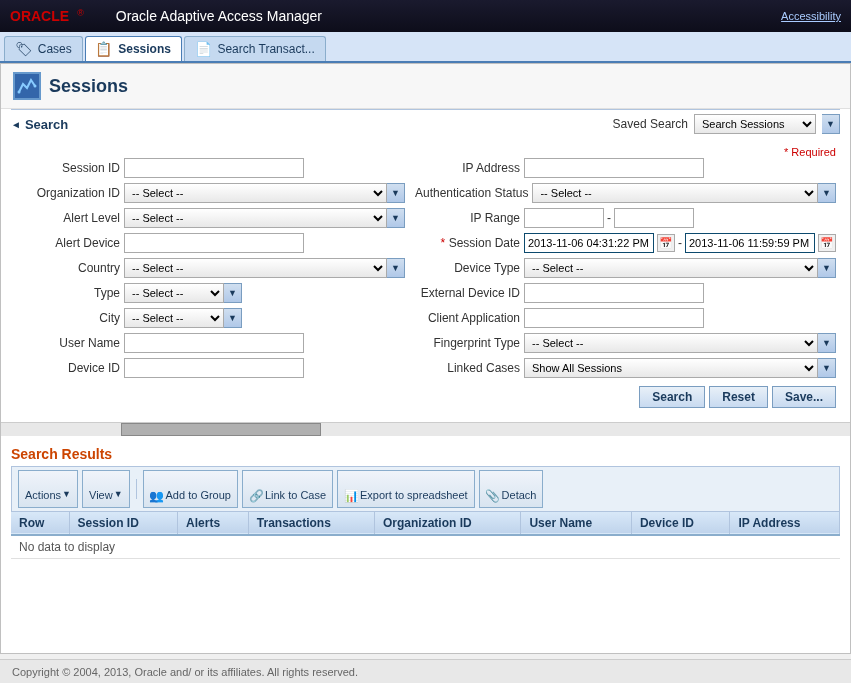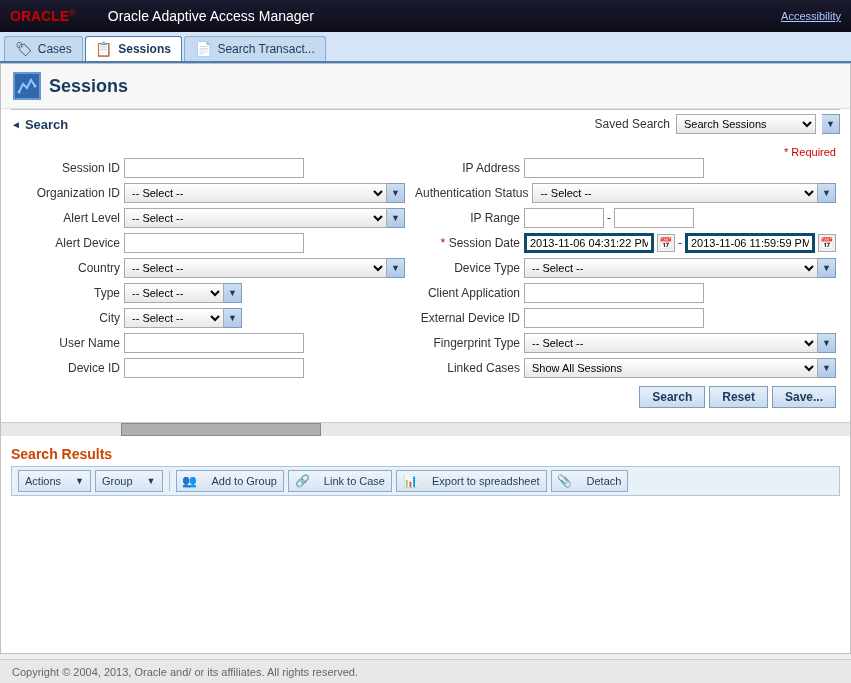--- a/index.html
+++ b/index.html
@@ -9,21 +9,21 @@
     #header {
       background: linear-gradient(to bottom, #1a1a2e, #0d0d1a);
       height: 32px;
       display: flex;
       align-items: center;
       padding: 0 10px;
       justify-content: space-between;
     }
     #header-left { display: flex; align-items: center; gap: 8px; }
     #oracle-logo {
-      display: flex; gap: 0;
+      display: flex; gap: 8px;
     }
     .oracle-letter { color: #cc0000; font-weight: bold; font-size: 14px; }
     .oracle-registered { color: #cc0000; font-size: 9px; vertical-align: super; }
     #app-title { color: #ffffff; font-size: 14px; font-weight: normal; margin-left: 24px; }
     #accessibility-link { color: #aaccff; font-size: 11px; text-decoration: underline; cursor: pointer; }
 
     
     #tabs-bar {
       background: #d6e4f7;
       border-bottom: 2px solid #4a7db5;
@@ -175,21 +175,21 @@
       flex-shrink: 0;
     }
 
     
     .date-range {
       display: flex;
       align-items: center;
       gap: 3px;
       flex: 1;
     }
-    .date-input { height: 20px; border: 3px solid #0c4a6e; font-size: 11px; padding: 1px 3px; flex: 1; }
+    .date-input { height: 20px; border: 1px solid #0c4a6e; font-size: 11px; padding: 1px 3px; flex: 1; }
     .date-icon {
       width: 18px; height: 18px;
       background: #f0f0f0;
       border: 1px solid #aaa;
       display: flex; align-items: center; justify-content: center;
       cursor: pointer;
       font-size: 11px;
     }
     .ip-range {
       display: flex; align-items: center; gap: 3px; flex: 1;
@@ -245,23 +245,23 @@
     #results-toolbar {
       background: #e8f0f8;
       border: 1px solid #b0c4de;
       display: flex;
       align-items: center;
       gap: 4px;
       padding: 3px 6px;
     }
     .toolbar-btn {
       display: flex;
-      align-items: center;
-      gap: 14px;
-      padding: 10px 6px;
+      align-items: flex-start;
+      gap: 1px;
+      padding: 18px 6px;
       background: linear-gradient(to bottom, #f0f4fa, #d8e4f0);
       border: 1px solid #8aadcc;
       cursor: pointer;
       font-size: 11px;
       color: #1a3a5c;
       height: 22px;
     }
     .toolbar-btn .dropdown-arrow { font-size: 9px; }
     .toolbar-separator { width: 1px; height: 20px; background: #b0c4de; margin: 0 2px; }
     .toolbar-icon { font-size: 12px; }
@@ -352,21 +352,21 @@
     </div>
     <span id="page-title-text">Sessions</span>
   </div>
 
 
   <div id="search-section">
     <div id="search-header">
       <div id="search-title">Search</div>
       <div id="saved-search-area">
         <span>Saved Search</span>
-        <select class="form-select" style="width:140px;">
+        <select class="form-select" style="width:122px;">
           <option value="Search Sessions">Search Sessions</option>
         </select>
         <div class="form-select-btn">▼</div>
       </div>
     </div>
     <div id="required-note">* Required</div>
 
     <div id="form-grid">
 
       <div class="form-column">
@@ -483,26 +483,26 @@
           <span class="form-label">Device Type</span>
           <div class="form-select-wrapper">
             <select class="form-select">
               <option value="-- Select --">-- Select --</option>
             </select>
             <div class="form-select-btn">▼</div>
           </div>
         </div>
 
         <div class="form-row">
+          <span class="form-label">External Device ID</span>
+          <input class="form-input" type="text" style="max-width: 180px;">
+        </div>
+
+        <div class="form-row">
           <span class="form-label">Client Application</span>
-          <input class="form-input" type="text" style="max-width: 180px;">
-        </div>
-
-        <div class="form-row">
-          <span class="form-label">External Device ID</span>
           <input class="form-input" type="text" style="max-width: 180px;">
         </div>
 
         <div class="form-row">
           <span class="form-label">Fingerprint Type</span>
           <div class="form-select-wrapper">
             <select class="form-select">
               <option value="-- Select --">-- Select --</option>
             </select>
             <div class="form-select-btn">▼</div>
@@ -534,21 +534,21 @@
 
   <div id="results-section">
     <div id="results-title">Search Results</div>
 
     <div id="results-toolbar">
       <div class="toolbar-btn">
         <span>Actions</span>
         <span class="dropdown-arrow">▼</span>
       </div>
       <div class="toolbar-btn">
-        <span>Group</span>
+        <span>View</span>
         <span class="dropdown-arrow">▼</span>
       </div>
       <div class="toolbar-separator"></div>
       <div class="toolbar-btn">
         <span class="toolbar-icon">👥</span>
         <span>Add to Group</span>
       </div>
       <div class="toolbar-btn">
         <span class="toolbar-icon">🔗</span>
         <span>Link to Case</span>
@@ -556,20 +556,39 @@
       <div class="toolbar-btn">
         <span class="toolbar-icon">📊</span>
         <span>Export to spreadsheet</span>
       </div>
       <div class="toolbar-btn">
         <span class="toolbar-icon">📎</span>
         <span>Detach</span>
       </div>
     </div>
 
+    <table id="results-table">
+      <thead>
+        <tr>
+          <th>Row</th>
+          <th>Session ID</th>
+          <th>Alerts</th>
+          <th>Transactions</th>
+          <th>Organization ID</th>
+          <th>User Name</th>
+          <th>Device ID</th>
+          <th>IP Address</th>
+        </tr>
+      </thead>
+      <tbody>
+        <tr>
+          <td colspan="8" id="no-data">No data to display</td>
+        </tr>
+      </tbody>
+    </table>
   </div>
 
   <div style="height:60px;"></div>
 </div>
 
 <div id="footer">
   <span>Copyright © 2004, 2013, Oracle and/ or its affiliates. All rights reserved.</span>
 </div>
 
 </body></html>

